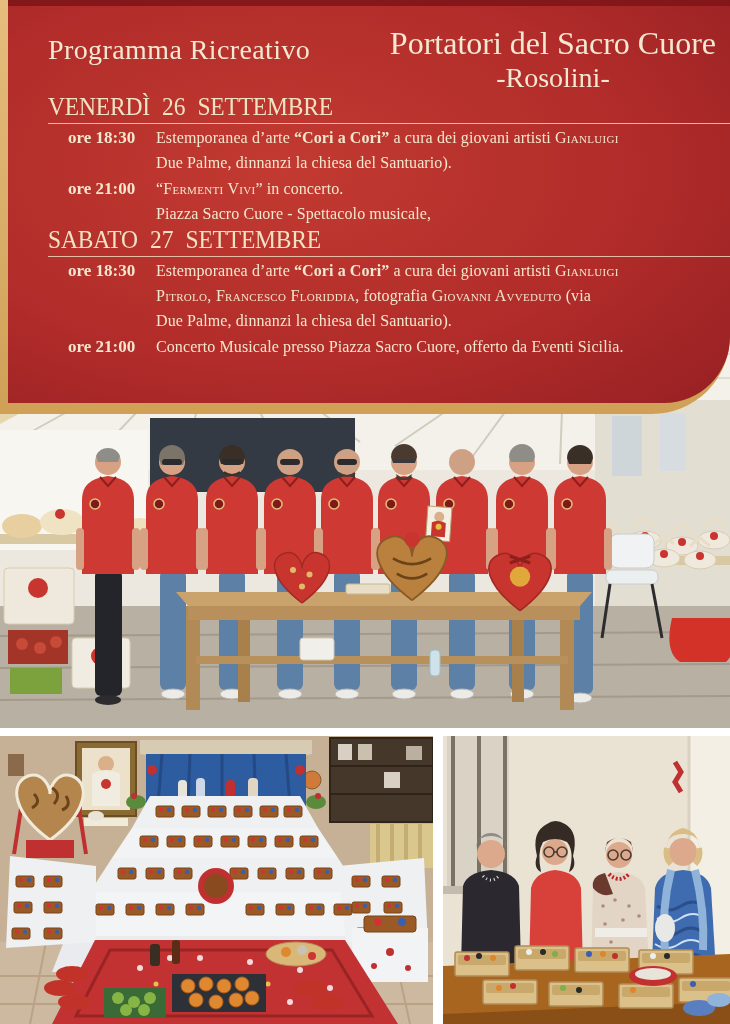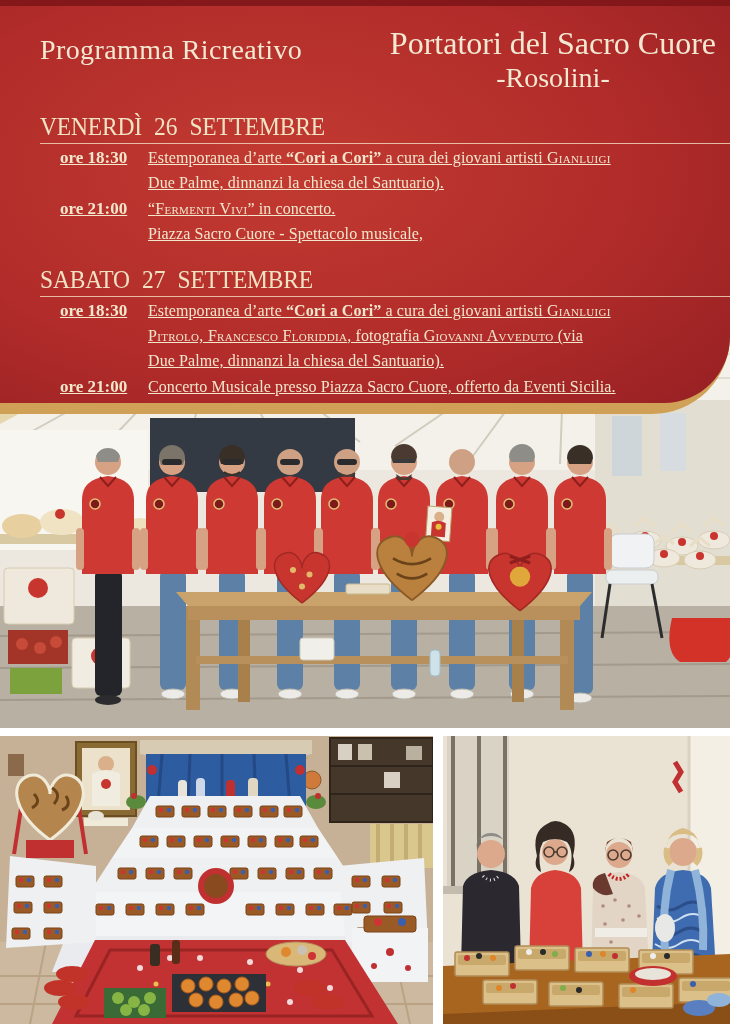--- a/index.html
+++ b/index.html
@@ -9,36 +9,36 @@
   
   .photo{position:absolute;overflow:hidden;background:#e8e4da;}
   .photo svg{display:block;}
   .photo-main{top:338px;left:0;width:730px;height:390px;}
   .photo-left{top:736px;left:0;width:433px;height:288px;}
   .photo-right{top:736px;left:443px;width:287px;height:288px;}
 
   
   .band{position:absolute;top:0;left:0;width:730px;height:414px;
         background:linear-gradient(#e6bd7d,#cfa056);border-bottom-right-radius:78px;}
-  .red{position:absolute;top:0;left:0;right:0;height:403px;color:#f2e7cd;
+  .red{position:absolute;top:0;left:8px;right:0;height:403px;color:#f2e7cd;
        background:radial-gradient(ellipse 760px 430px at 38% 42%,
                   #c23a31 0%, #b12c2a 46%, #972023 80%, #891c1f 100%);
        border-bottom-right-radius:66px;overflow:hidden;}
   .red::before{content:"";position:absolute;top:0;left:0;right:0;height:6px;
        background:#7c1418;opacity:.85;}
 
   .hdr{display:flex;justify-content:space-between;align-items:flex-start;
        padding:26px 8px 0 40px;}
   .program-title{font-size:28px;font-weight:normal;margin:8px 0 0;letter-spacing:.4px;
        color:#f3e9d2;}
   .org{text-align:center;line-height:1.12;color:#f3e9d2;padding-right:6px;}
   .org .l1{font-size:32px;}
   .org .l2{font-size:28px;}
 
-  .section{margin-top:20px;text-decoration:underline;}
+  .section{margin-top:0;}
   .shead{margin-left:40px;border-bottom:1px solid rgba(242,228,198,.78);
          padding-bottom:2px;}
   .shead span{display:inline-block;font-size:25px;letter-spacing:-.2px;
          word-spacing:7px;transform:scaleX(.94);transform-origin:left bottom;
          color:#efe3c4;white-space:nowrap;}
   .event{display:flex;padding-left:60px;margin-top:1px;}
   .time{flex:0 0 88px;width:88px;font-weight:bold;font-size:17px;line-height:25px;}
   .lines{font-size:16px;line-height:25px;letter-spacing:.1px;}
   .seg-b{font-weight:bold;}
   .seg-sc{font-variant:small-caps;letter-spacing:.3px;}

